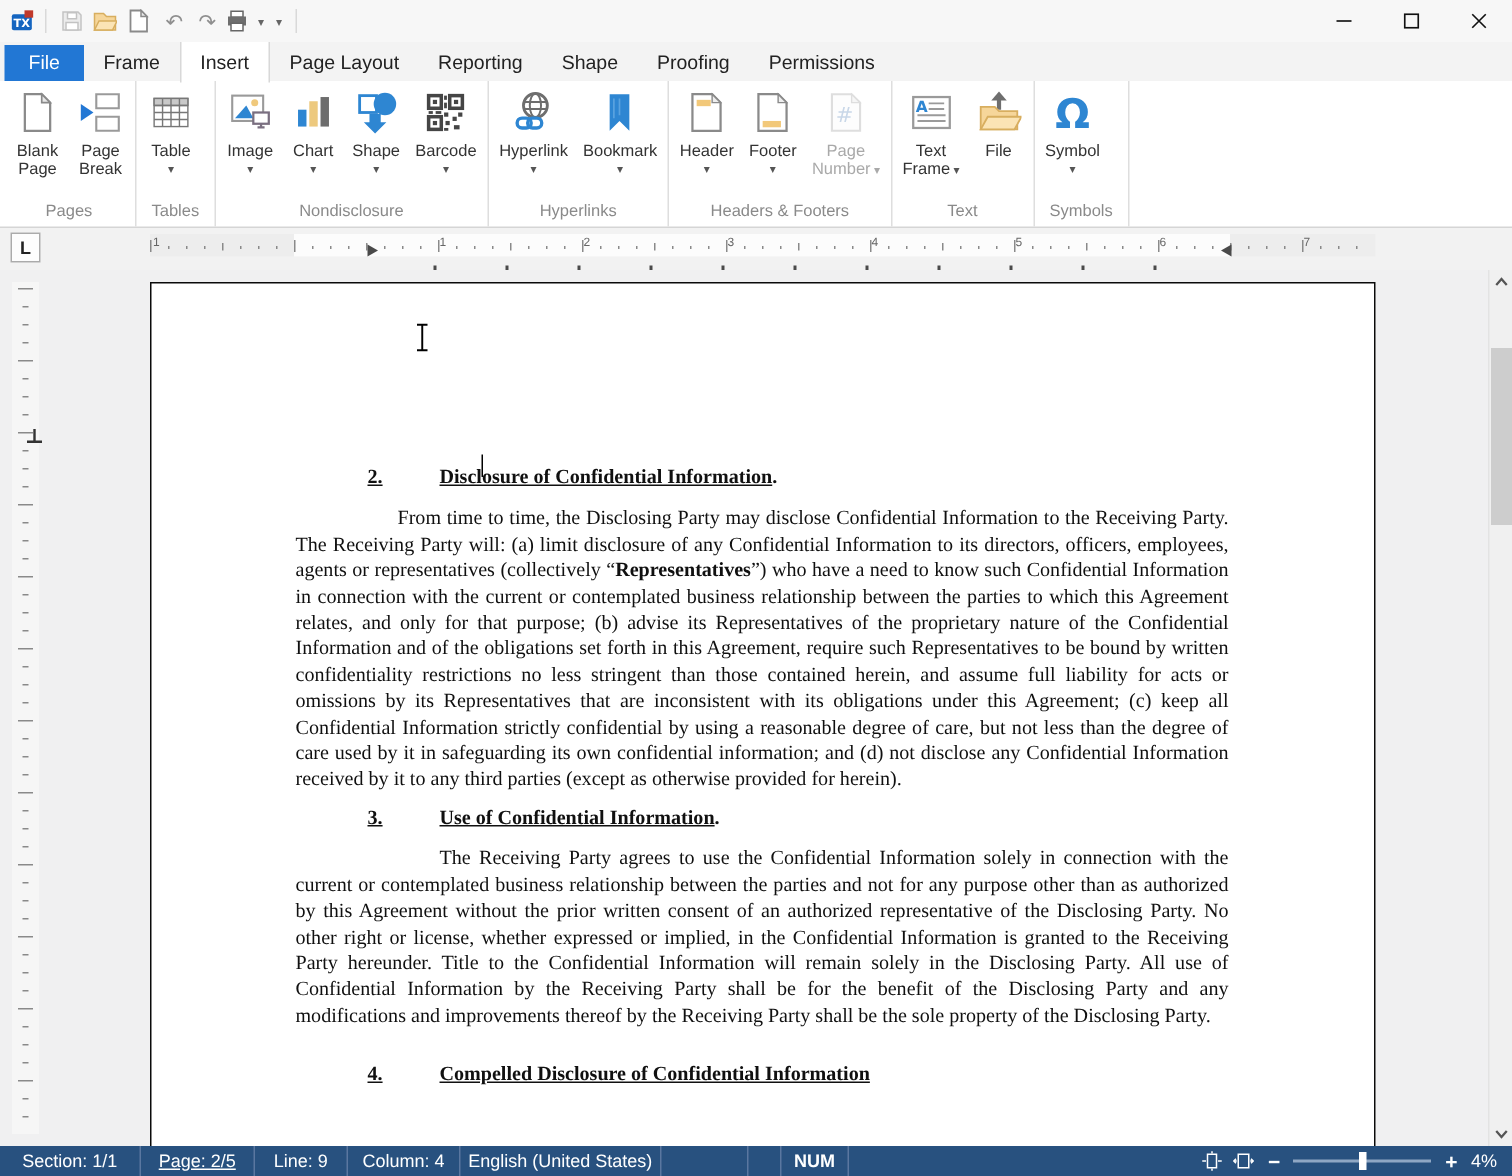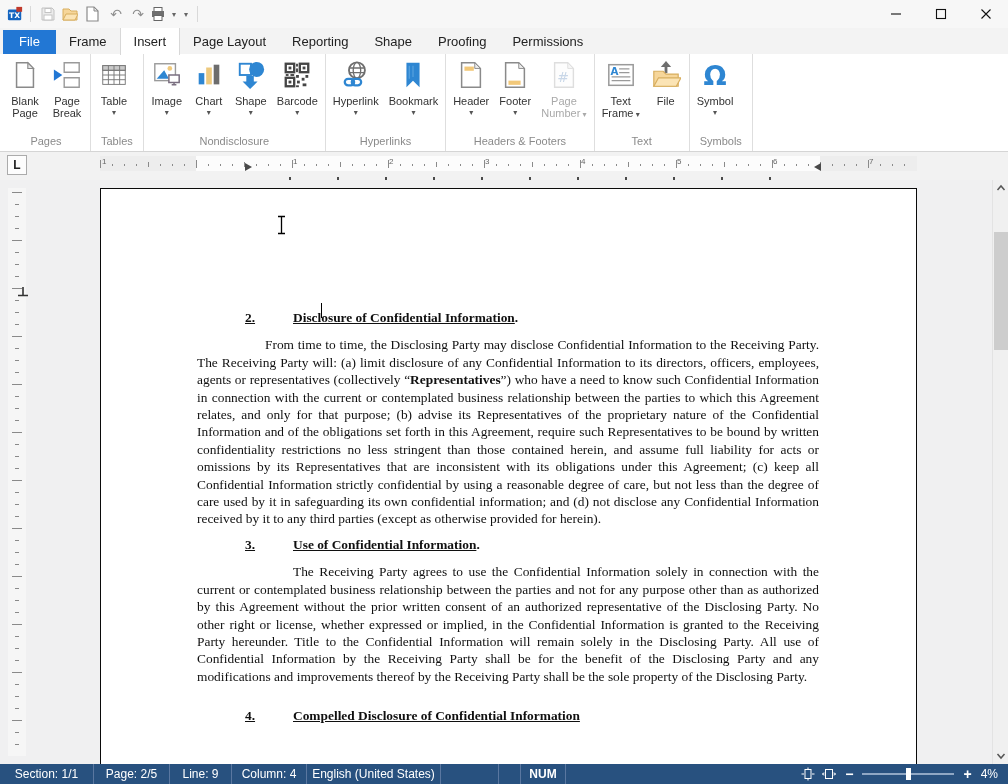--- a/index.html
+++ b/index.html
@@ -561,21 +561,21 @@
     <div class="sarrow" style="bottom:0">
         <svg viewBox="0 0 10 8">
           <path d="M1.5 2l3.5 4 3.5-4" stroke="#555" stroke-width="1.5" fill="none"></path>
         </svg>
       </div>
   </div>
 </div>
 
 <div class="statusbar" id="statusbar">
   <div class="scell" style="width: 94px;">Section: 1/1</div>
-    <div class="scell" style="width: 76px;">Page: 2/5</div>
+    <div class="scell" style="width: 76px; text-decoration: underline;">Page: 2/5</div>
     <div class="scell" style="width: 62px;">Line: 9</div>
     <div class="scell" style="width: 75px;">Column: 4</div>
     <div class="scell" style="width: 134px;">English (United States)</div>
     <div class="scell" style="width: 58px;"></div>
     <div class="scell" style="width: 22px;"></div>
     <div class="scell" style="width: 45px; font-weight: bold;">NUM</div>
     <div class="szoom">
     <span class="icon">
         <svg viewBox="0 0 14 14">
           <rect x="4" y="2.5" width="6" height="9" stroke="#fff" fill="none"></rect>

